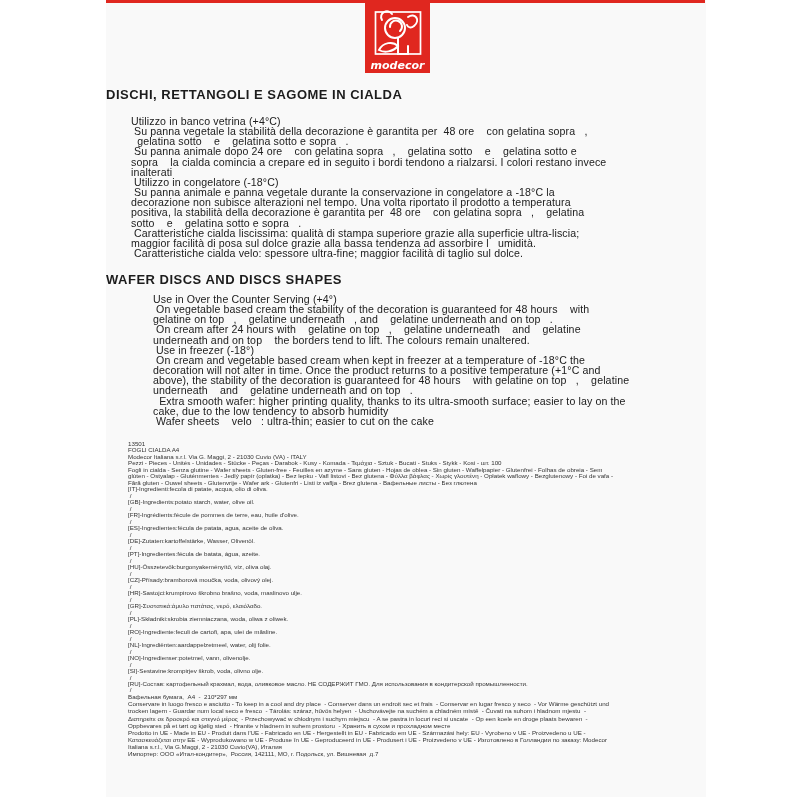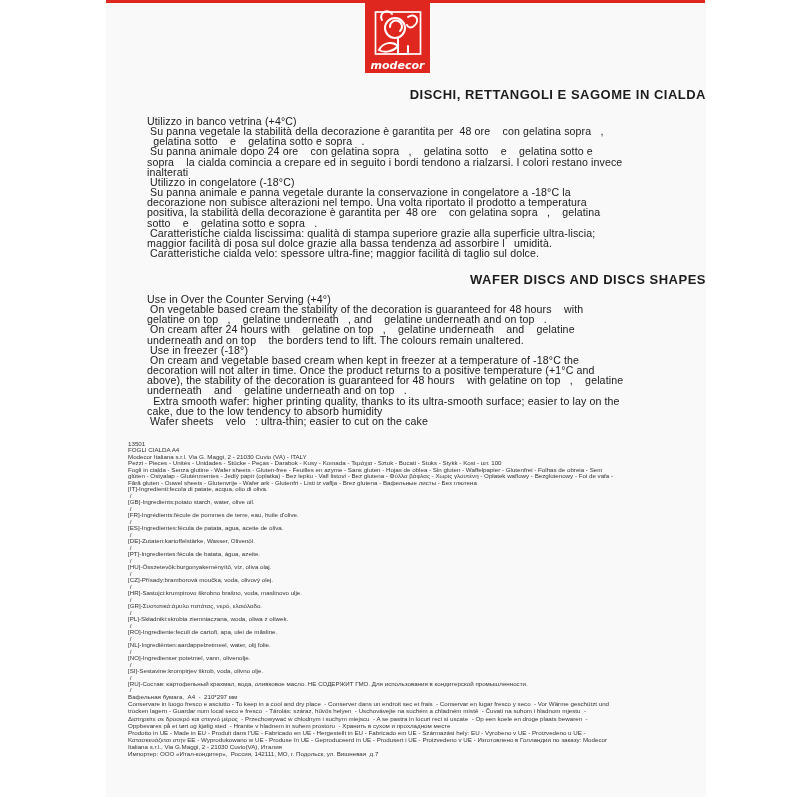--- a/index.html
+++ b/index.html
@@ -14,33 +14,33 @@
   }
   .top-red-line{
     position:absolute;left:106px;top:0;width:599px;height:3px;
     background:#e0271f;
   }
   .logo{
     position:absolute;left:365px;top:0;width:65px;height:54px;
   }
   .heading{
     position:absolute;left:106px;width:600px;
-    text-align:right;
+    text-align:left;
     font-size:13px;font-weight:bold;letter-spacing:0.5px;
     color:#1c1c1c;white-space:pre;
   }
   .heading-it{top:87px;}
   .heading-en{top:272px;}
   .bodytext{
-    position:absolute;left:147px;
+    position:absolute;left:131px;
     font-size:10.6px;line-height:10.15px;letter-spacing:0.12px;
     color:#202020;white-space:pre;
   }
   .block-it{top:116px;}
-  .block-en{top:294px;}
+  .block-en{top:294px;margin-left:22px;}
   .tiny{
     position:absolute;left:128px;
     font-size:6.2px;color:#333;white-space:pre;letter-spacing:0;
   }
   .tiny-product{top:441px;line-height:6.45px;}
   .tiny-ingredients{top:486px;line-height:6.5px;}
   .tiny-footer{top:686px;line-height:7.15px;}
 </style>
 </head>
 <body>

